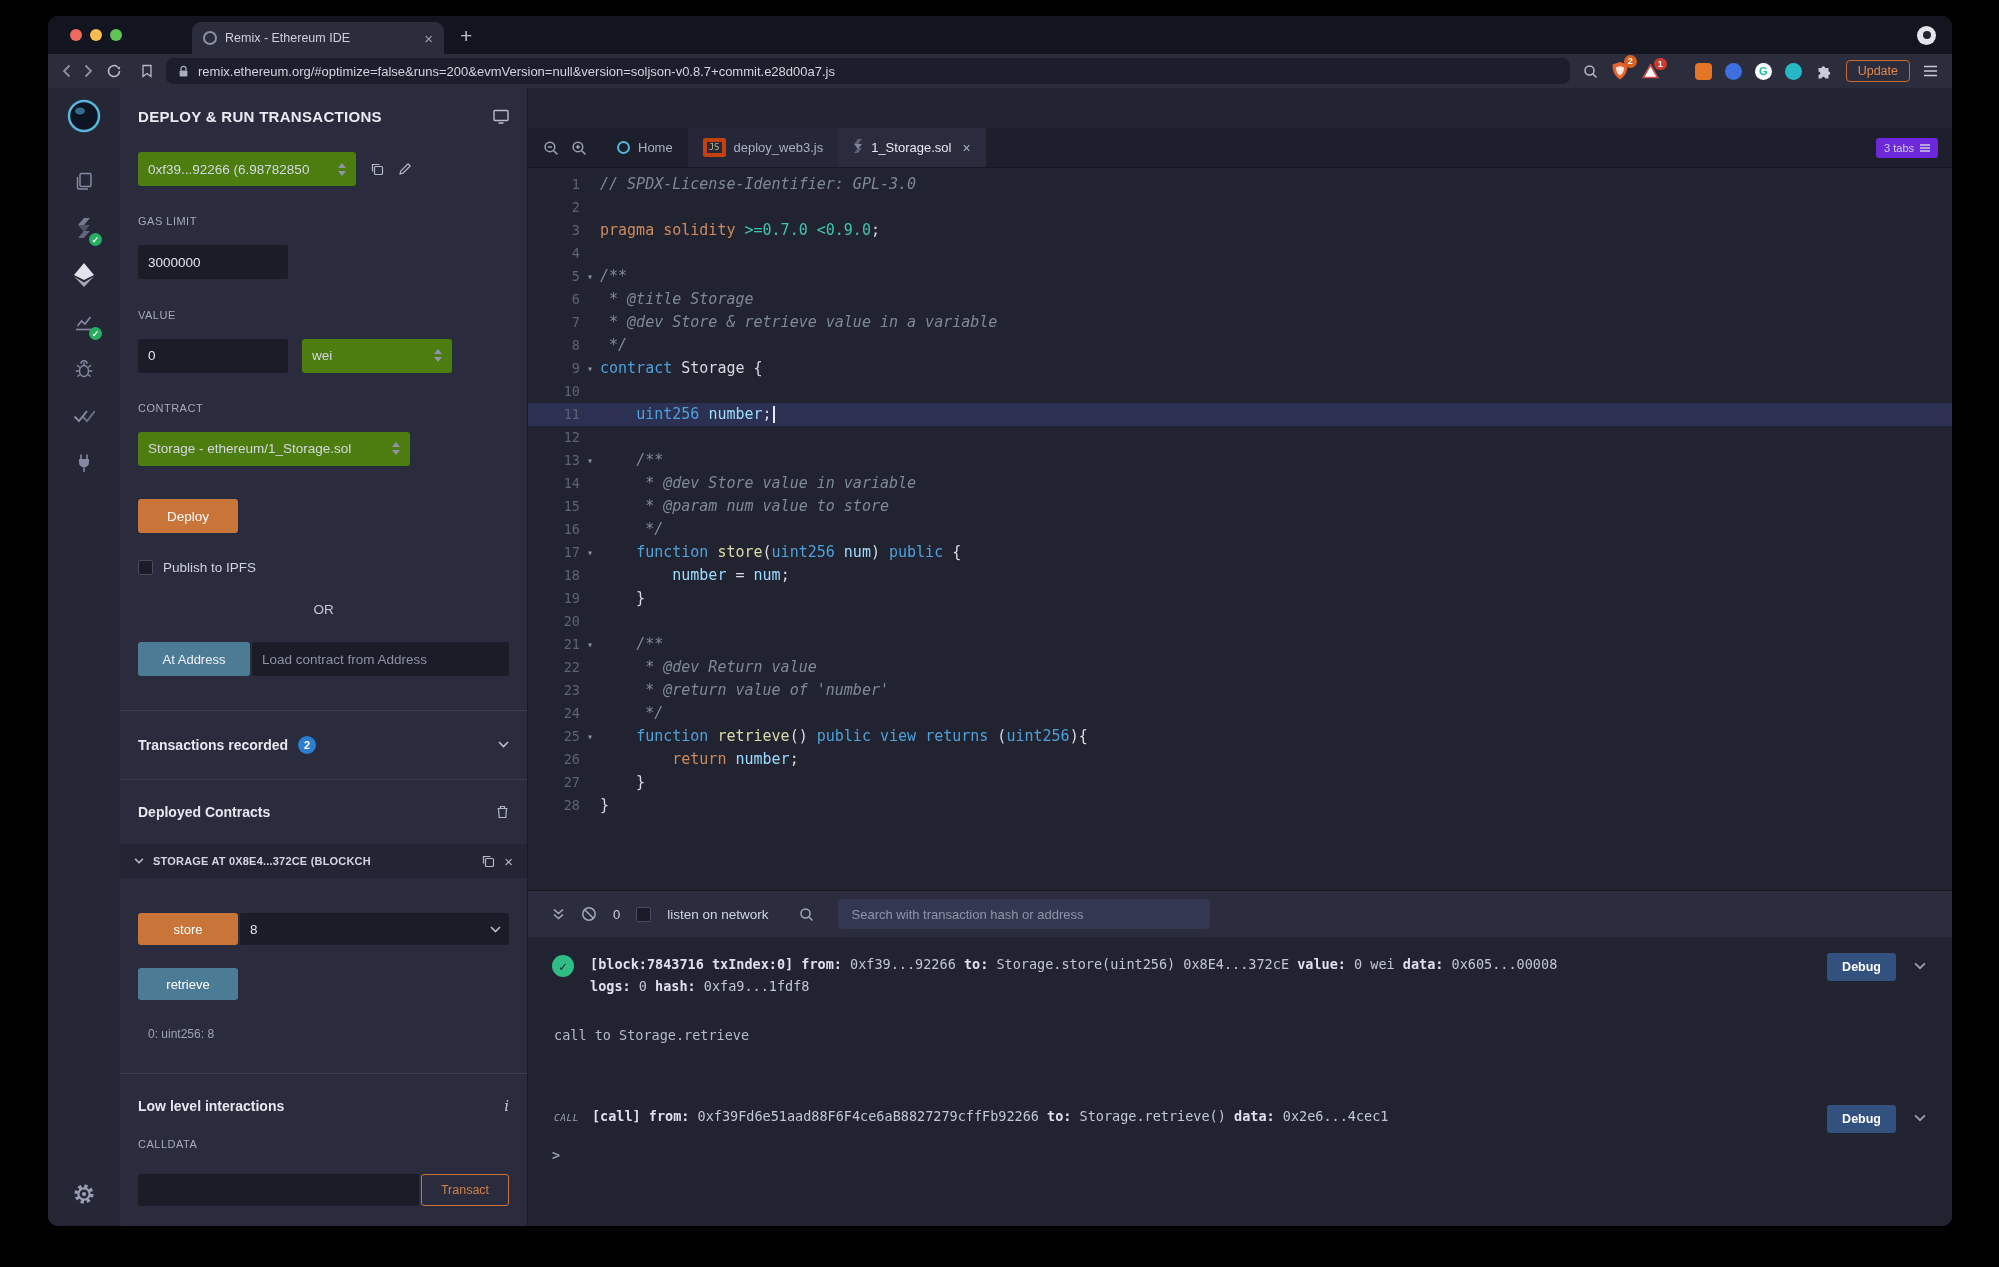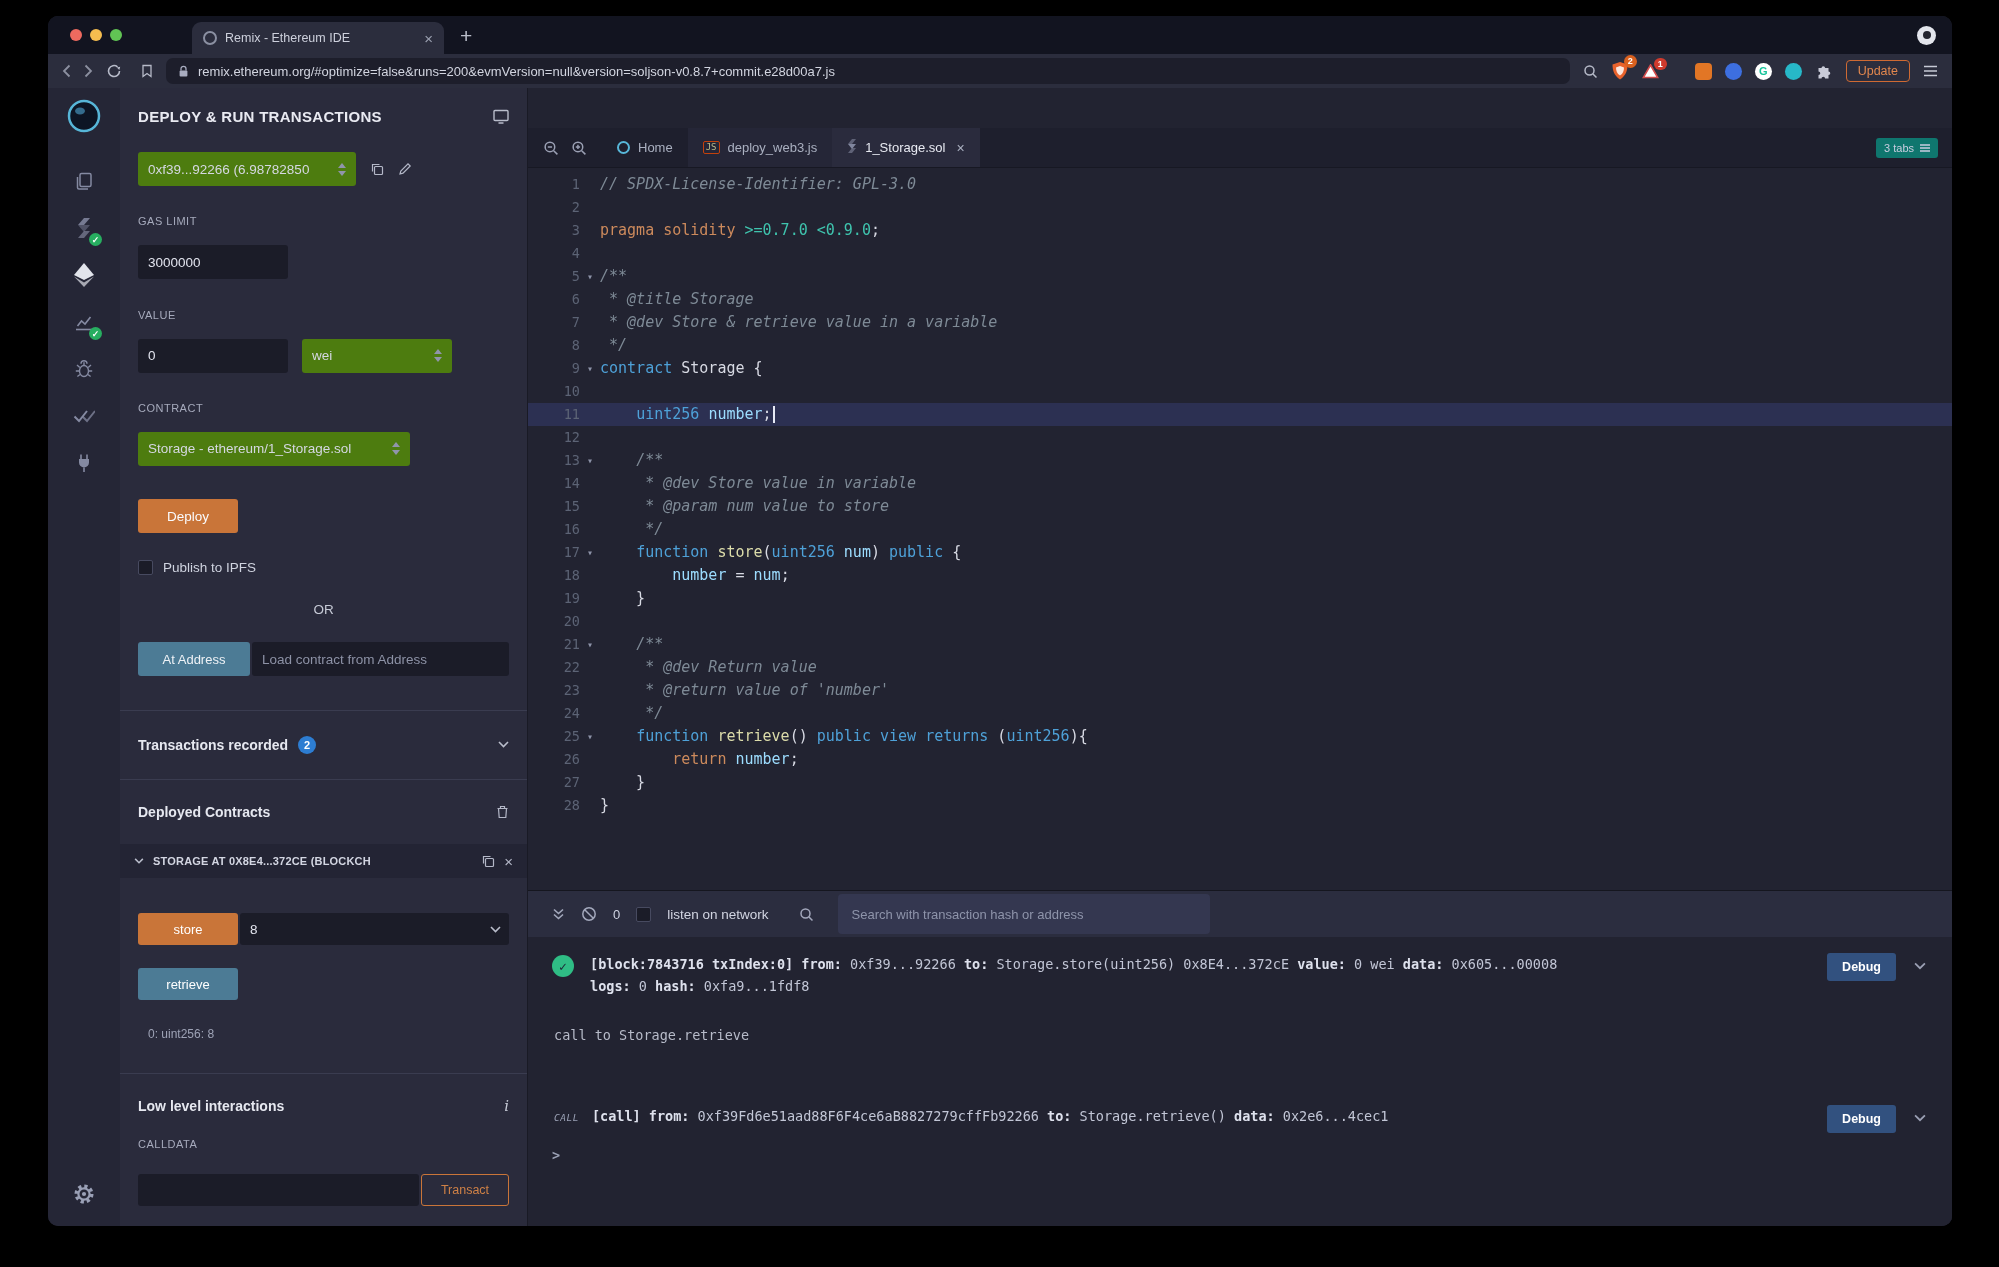--- a/index.html
+++ b/index.html
@@ -130,24 +130,24 @@
 
   
   .main { flex: 1; display: flex; flex-direction: column; min-width: 0; background: #222331; margin-top: 40px; }
   .edtabs { height: 40px; background: #1e1f2d; display: flex; align-items: center; flex: none; border-bottom: 1px solid #171823; }
   .zooms { display: flex; gap: 12px; padding: 0 15px; color: #9ba0b4; }
   .zoom-ic { display: flex; }
   .etab { display: flex; align-items: center; gap: 8px; height: 100%; padding: 0 15px; font-size: 13px; color: #aab0c0; }
   .etab.js { background: #252637; }
   .etab.sol { background: #2a2b3d; color: #e8eaf2; }
   .etab .cl { color: #aab0c0; margin-left: 3px; font-size: 14px; }
-  .jsbadge { font-family: "DejaVu Sans Mono", monospace; font-size: 9px; color: #b9bd8a; border: 1px solid #c2410c;
+  .jsbadge { font-family: "DejaVu Sans Mono", monospace; font-size: 9px; color: #b9bd8a; border: 4px solid #c2410c;
     border-radius: 2px; padding: 1px 2px; line-height: 1; }
   .homelogo { width: 13px; height: 13px; border-radius: 50%; border: 2px solid #57b6d8; display: inline-block; }
-  .tabs-count { margin-left: auto; margin-right: 14px; background: #0f766e; color: #c9cde0; font-size: 11px;
+  .tabs-count { margin-left: auto; margin-right: 14px; background: #6d28d9; color: #c9cde0; font-size: 11px;
     border-radius: 3px; padding: 4px 8px; display: flex; gap: 6px; align-items: center; }
   .editor { flex: 1; overflow: hidden; padding-top: 5px; font-family: "DejaVu Sans Mono", monospace; background: #222331; }
   .cline { display: flex; height: 23px; line-height: 23px; }
   .cline.hl { background: #2c3052; }
   .ln { width: 52px; text-align: right; color: #5c6375; font-size: 13.5px; flex: none; }
   .fold { width: 20px; text-align: center; color: #8d93a8; font-size: 10px; flex: none; }
   .ct { white-space: pre; font-size: 15px; color: #d8dae4; }
   .tk-c { color: #7e8a96; font-style: italic; }
   .tk-k { color: #4ea1d8; }
   .tk-p { color: #cd8a5c; }
@@ -156,21 +156,21 @@
   .tk-v { color: #9cdcfe; }
   .tk-w { color: #d8dae4; }
   .caret { display: inline-block; width: 2px; height: 17px; background: #e6e9f5; vertical-align: text-bottom; margin-left: 1px; }
 
   
   .terminal { height: 336px; flex: none; display: flex; flex-direction: column; background: #222331; border-top: 1px solid #15161f; }
   .term-toolbar { height: 46px; background: #2b2d3f; display: flex; align-items: center; padding: 0 20px 0 24px; gap: 16px; flex: none; }
   .tt-icon { color: #a3a8bc; display: flex; }
   .tt-count { color: #cfd3e2; font-size: 13px; }
   .tt-label { color: #d2d5e2; font-size: 13.5px; }
-  .search-pill { width: 372px; height: 40px; background: #343750; border-radius: 4px; display: flex;
+  .search-pill { width: 372px; height: 30px; background: #343750; border-radius: 4px; display: flex;
     align-items: center; padding: 0 12px; margin-left: 8px; }
   .search-input { background: transparent; border: none; outline: none; color: #dfe2ee; font-size: 13px;
     width: 100%; font-family: inherit; }
   .search-input::placeholder { color: #8e94aa; }
   .term-logs { flex: 1; padding: 16px 10px 0 24px; font-family: "DejaVu Sans Mono", monospace;
     font-size: 13.5px; color: #c9cdda; overflow: hidden; }
   .trow { display: flex; align-items: flex-start; }
   .okcheck { width: 22px; height: 22px; border-radius: 50%; background: #2fbd85; color: #1d2736; font-size: 13px;
     font-weight: 700; display: flex; align-items: center; justify-content: center; flex: none; margin: 2px 16px 0 0; }
   .callpfx { font-size: 9.5px; font-style: italic; text-transform: uppercase; color: #9aa0b4;

